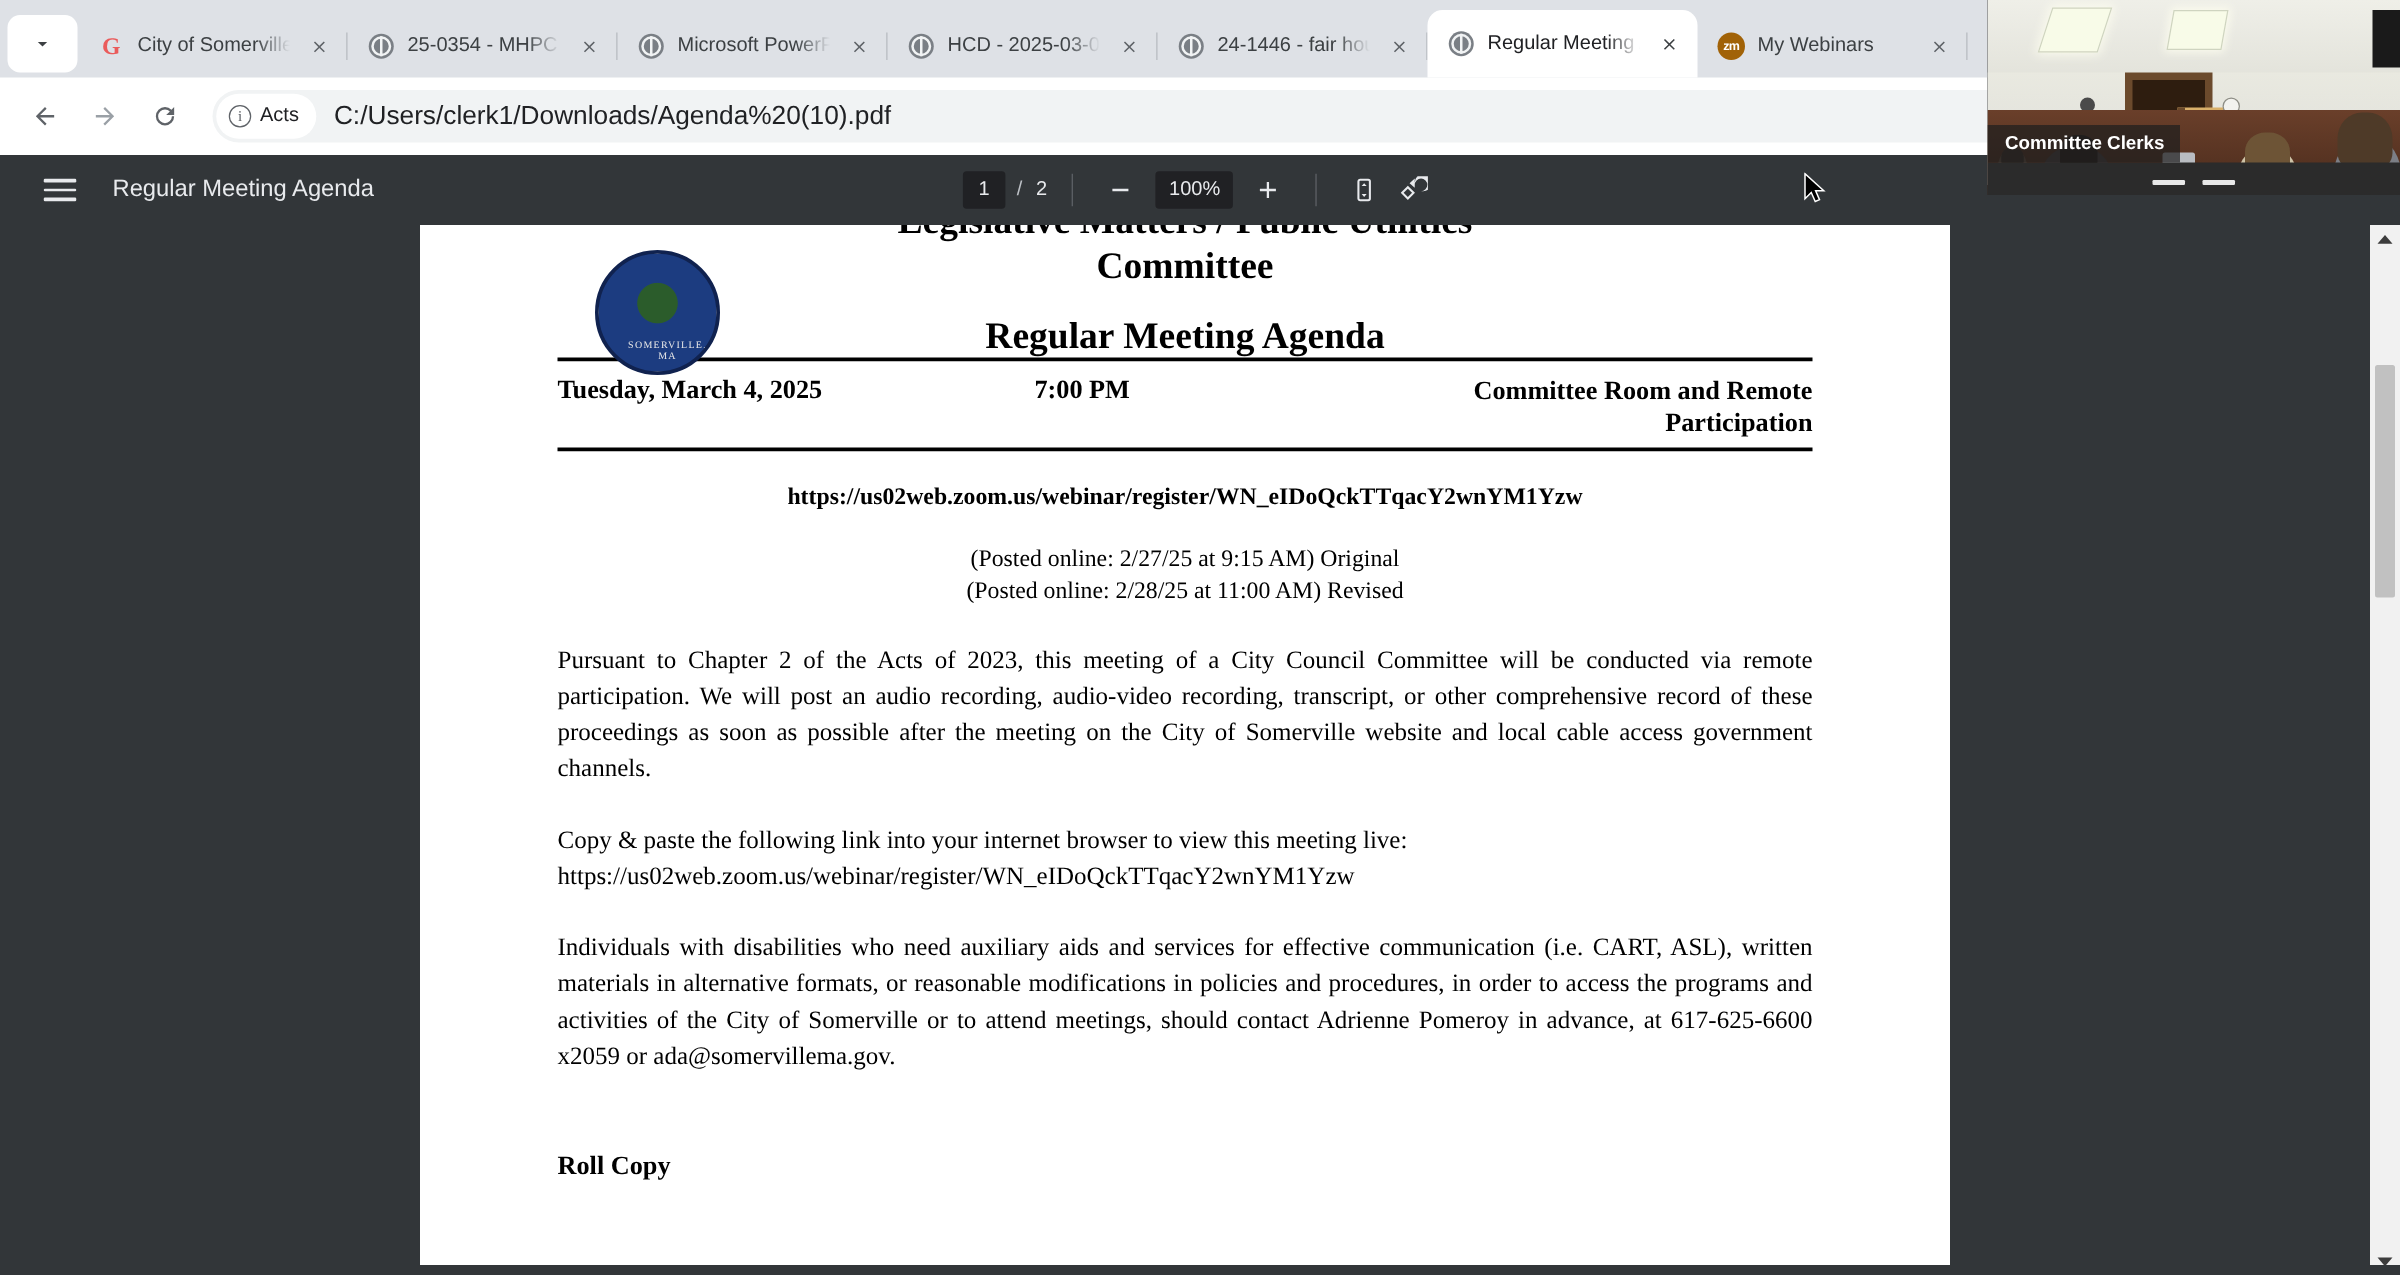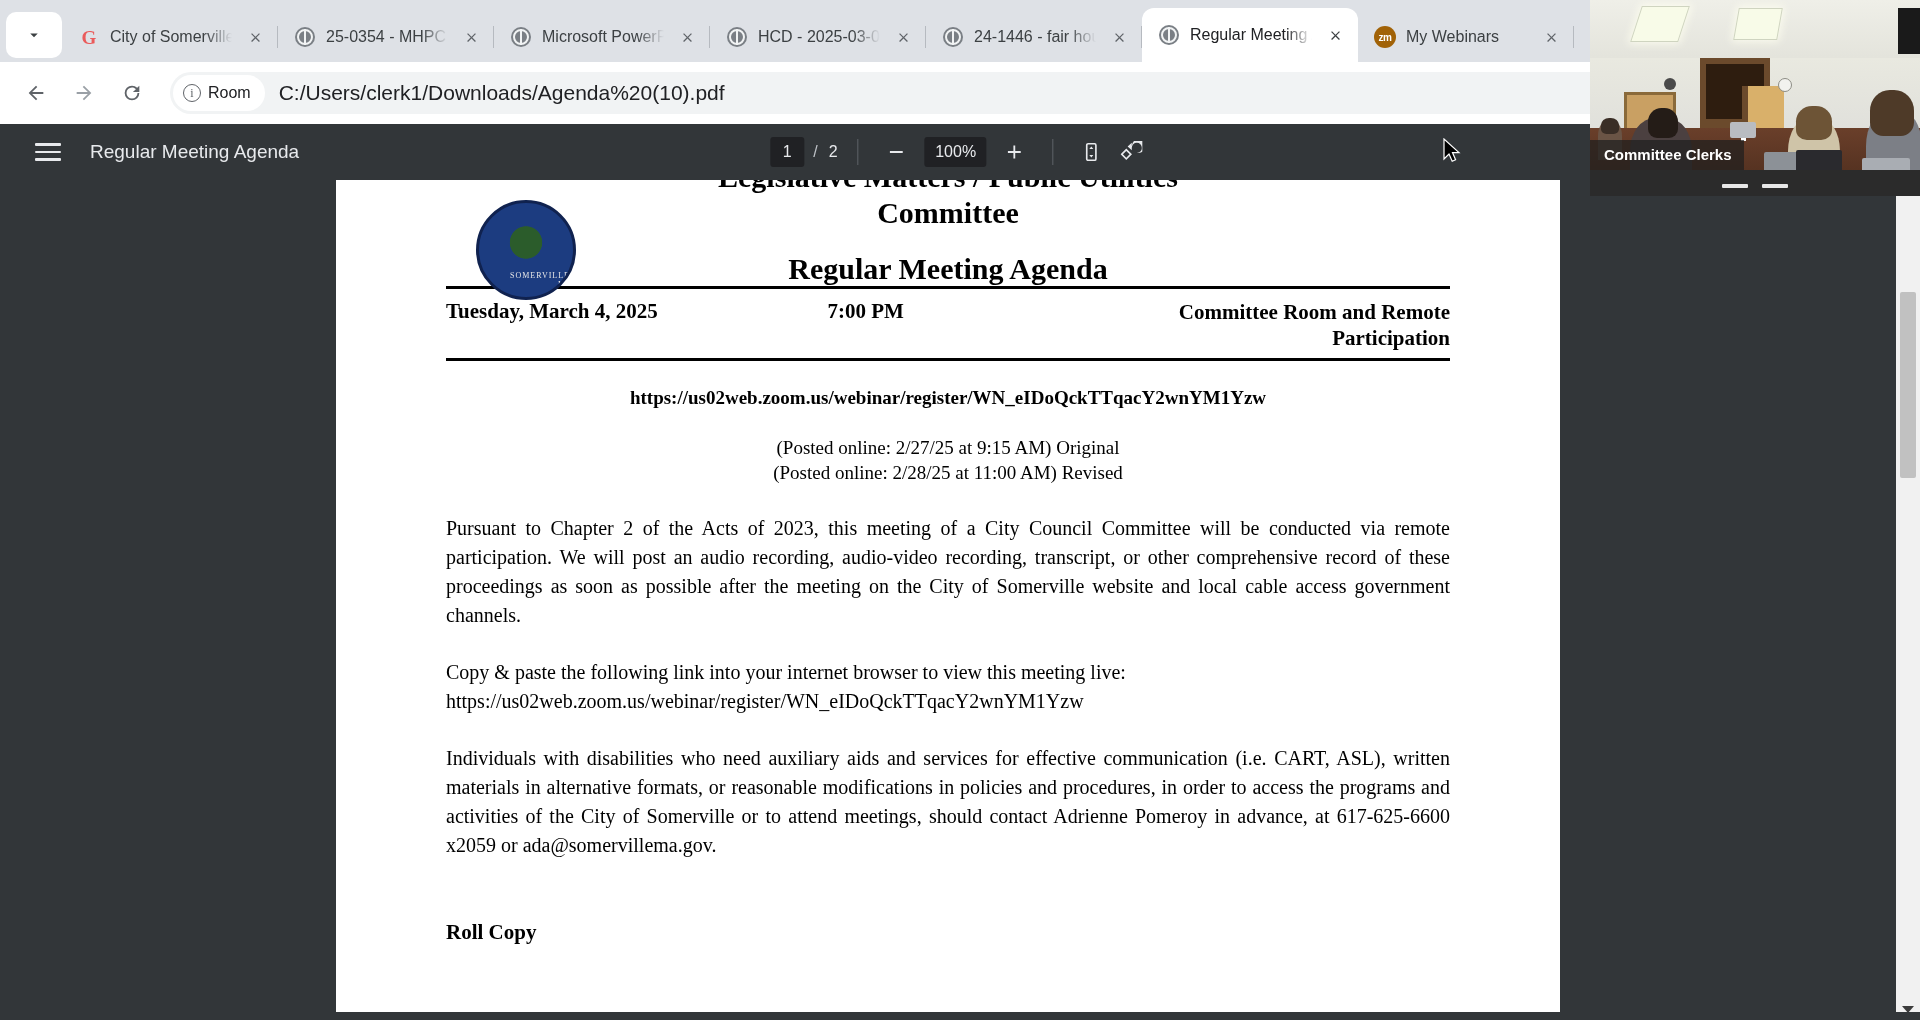--- a/index.html
+++ b/index.html
@@ -235,21 +235,21 @@
     position: absolute;
     left: 140px; top: 96px;
     width: 100px; height: 100px;
     border-radius: 50%;
     background: radial-gradient(circle at 50% 42%, #2b5c2b 0 22%, #1c3c80 23% 100%);
     border: 3px solid #10224f;
     overflow: hidden;
   }
   .doc-seal .seal-txt {
     position:absolute; bottom: 8px; left:16px; right:0;
-    text-align:right; color:#e6e6e6; font-size:8px; letter-spacing:1px;
+    text-align:center; color:#e6e6e6; font-size:8px; letter-spacing:1px;
     font-family:"Liberation Serif",serif;
   }
   .doc-title-l1 {
     text-align:center; font-weight:bold; font-size:30px;
     padding-top: 56px;
     white-space: nowrap; overflow:hidden;
   }
   .doc-title-l2 { text-align:center; font-weight:bold; font-size:30px; margin-top: 2px;}
   .doc-title-l3 { text-align:center; font-weight:bold; font-size:30px; margin-top: 22px;}
 
@@ -293,21 +293,21 @@
     cursor: grab;
   }
   .hscroll-bottom {
     position:absolute; left:0; bottom:0; width: 1920px; height: 8px; background:#323639;
   }
 
   
   .video-overlay {
     position: absolute;
     right: 0; top: 0;
-    width: 330px; height: 196px;
+    width: 330px; height: 156px;
     overflow: hidden;
     background: #2b2b2b;
     z-index: 50;
   }
   .vid-scene { position:absolute; inset:0; }
   .vid-ceiling {
     position:absolute; left:0; right:0; top:0; height: 62px;
     background: linear-gradient(#efefe8, #e3e3db);
   }
   .vid-lamp {
@@ -497,21 +497,21 @@
     </div>
     <div class="nav-btn">
       <svg viewBox="0 0 24 24">
         <path d="M17.65 6.35A7.95 7.95 0 0012 4a8 8 0 108 8h-2a6 6 0 11-6-6c1.66 0 3.14.69 4.22 1.78L13 11h7V4z" fill="#5f6368"></path>
       </svg>
     </div>
 
     <div class="omnibox">
       <div class="file-chip">
         <span class="info-ico">i</span>
-        <span class="file-chip-label">Room</span>
+        <span class="file-chip-label">Acts</span>
       </div>
       <span class="url-text" title="C:/Users/clerk1/Downloads/Agenda%20(10).pdf">C:/Users/clerk1/Downloads/Agenda%20(10).pdf</span>
     </div>
   </div>
 
   <div class="pdf-wrap">
 
     <div class="pdf-toolbar">
       <div class="pdf-menu-btn">
         <div class="hamburger">

